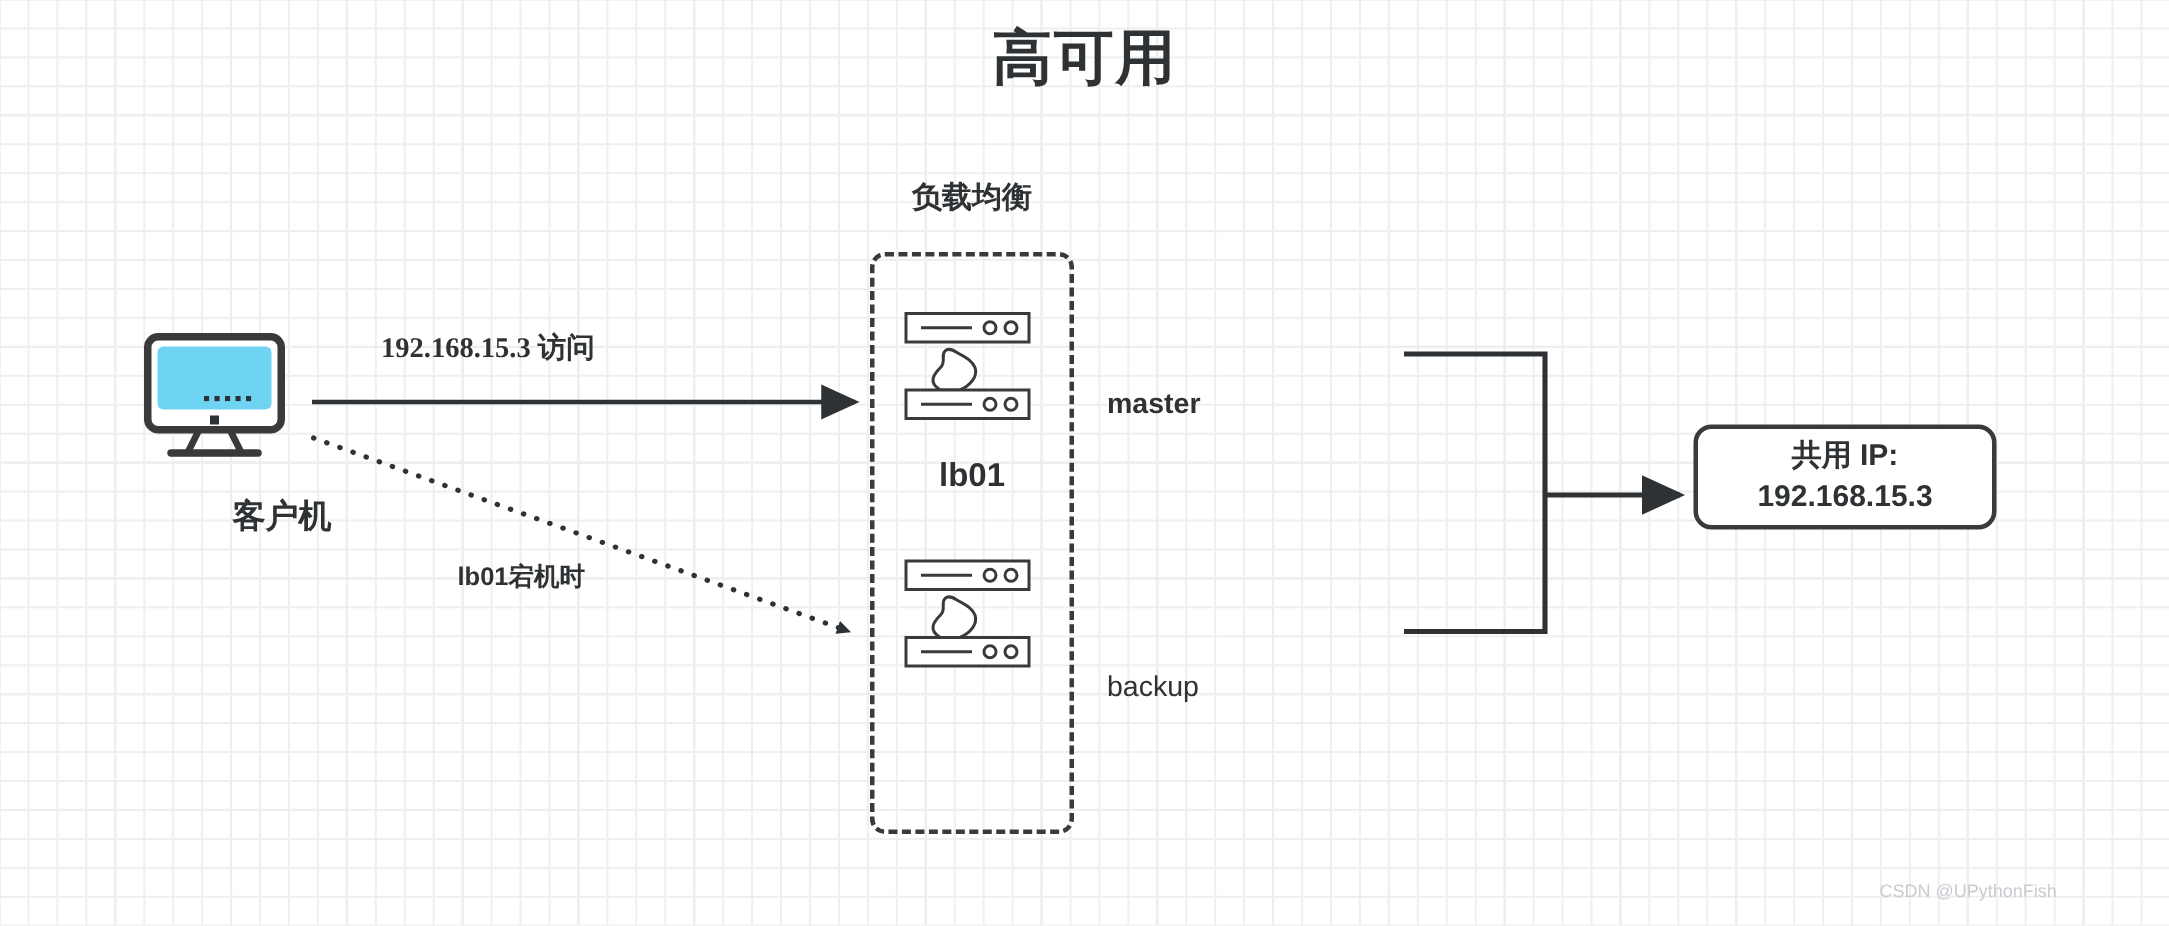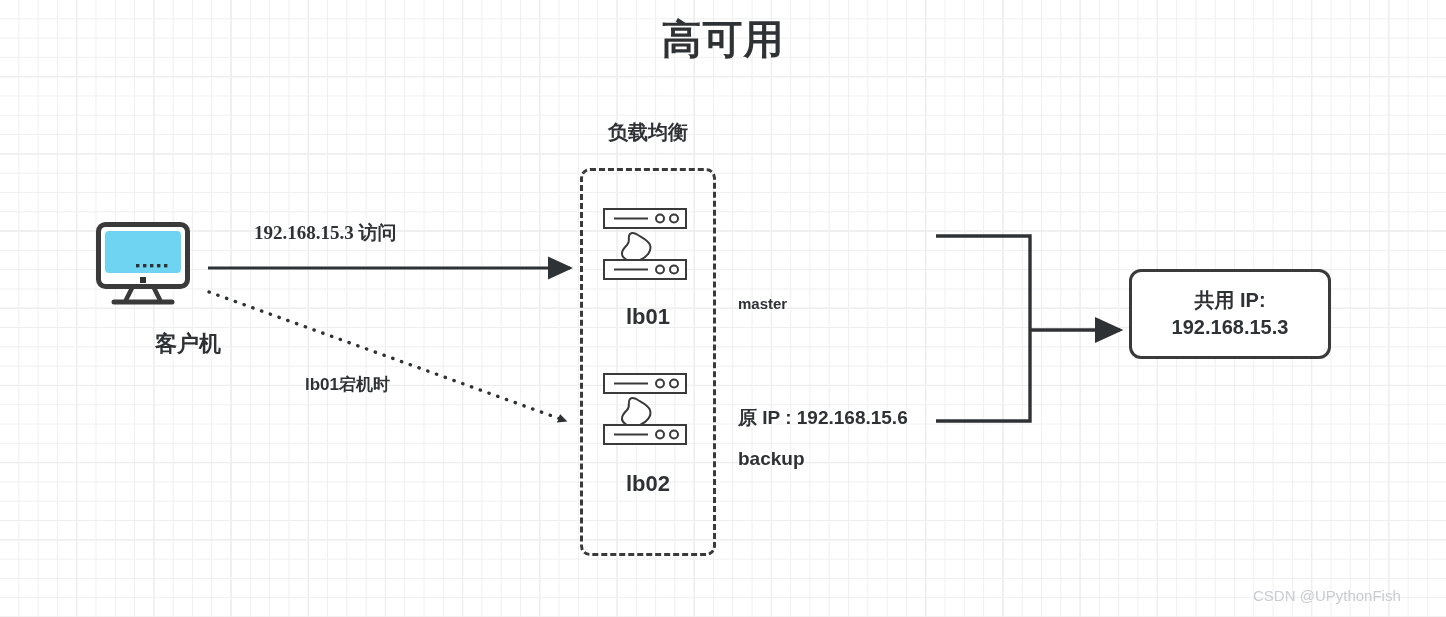--- a/index.html
+++ b/index.html
@@ -120,44 +120,43 @@
   }
   #master-ip {
     left: 738px;
     top: 221px;
     font-size: 19px;
     font-weight: bold;
   }
   #master-role {
     left: 738px;
     top: 258px;
-    font-size: 15px;
-    font-weight: bold;
-    margin-top: 37px;
+    font-size: 19px;
+    font-weight: bold;
   }
   #backup-ip {
     left: 738px;
     top: 406px;
     font-size: 19px;
     font-weight: bold;
   }
   #backup-role {
     left: 738px;
     top: 447px;
     font-size: 19px;
-    font-weight: bold;
+    font-weight: normal;
   }
 
   
   #shared-ip-box {
     position: absolute;
     left: 1129px;
-    top: 269px;
+    top: 283px;
     width: 202px;
-    height: 90px;
+    height: 70px;
     border: 3px solid #3a3a3a;
     border-radius: 12px;
     background: #ffffff;
     box-sizing: border-box;
     display: flex;
     flex-direction: column;
     align-items: center;
     justify-content: center;
   }
   #shared-ip-box .line {
@@ -174,21 +173,21 @@
     top: 0;
     width: 1446px;
     height: 617px;
     pointer-events: none;
   }
 
   
   #watermark {
     left: 1253px;
     top: 587px;
-    font-size: 15px;
+    font-size: 12px;
     color: #c8ccd0;
     font-weight: normal;
   }
 </style>
 </head>
 <body>
 
 <div id="canvas">
 
   <div class="lbl" id="lb-group-title">负载均衡</div>
@@ -236,21 +235,20 @@
       <line x1="12" y1="11.5" x2="46" y2="11.5" stroke="#3a3a3a" stroke-width="2"></line>
       <circle cx="58" cy="11.5" r="4" fill="#ffffff" stroke="#3a3a3a" stroke-width="2"></circle>
       <circle cx="72" cy="11.5" r="4" fill="#ffffff" stroke="#3a3a3a" stroke-width="2"></circle>
       <path d="M 25 53 C 16 48 21 42 25 38 C 29 34 25 30 28 27 C 30 25 33 26 36 28 C 41 31 46 33 48 38 C 50 44 45 50 38 53 Z" fill="#ffffff" stroke="#3a3a3a" stroke-width="2" stroke-linejoin="round"></path>
       <rect x="2" y="53" width="82" height="19" fill="#ffffff" stroke="#3a3a3a" stroke-width="2"></rect>
       <line x1="12" y1="62.5" x2="46" y2="62.5" stroke="#3a3a3a" stroke-width="2"></line>
       <circle cx="58" cy="62.5" r="4" fill="#ffffff" stroke="#3a3a3a" stroke-width="2"></circle>
       <circle cx="72" cy="62.5" r="4" fill="#ffffff" stroke="#3a3a3a" stroke-width="2"></circle>
     </svg>
   </div>
-  <div class="lbl server-name" id="server-2-name">lb02</div>
 
   <svg id="wires" viewBox="0 0 1446 617" xmlns="http://www.w3.org/2000/svg">
     <defs>
       <marker id="arrow-solid" markerWidth="9" markerHeight="9" refX="7.5" refY="4.5" orient="auto" markerUnits="strokeWidth">
         <path d="M 0 0.6 L 8.5 4.5 L 0 8.4 z" fill="#2f3234"></path>
       </marker>
       <marker id="arrow-dot" markerWidth="10" markerHeight="10" refX="8" refY="5" orient="auto" markerUnits="userSpaceOnUse">
         <path d="M 0 0.5 L 9.5 5 L 0 9.5 z" fill="#2f3234"></path>
       </marker>
     </defs>
@@ -263,21 +261,20 @@
 
     <path d="M 936 421 L 1030 421 L 1030 330" fill="none" stroke="#2f3234" stroke-width="3.4"></path>
 
     <line x1="1030" y1="330" x2="1120" y2="330" stroke="#2f3234" stroke-width="3.4" marker-end="url(#arrow-solid)"></line>
   </svg>
 
   <div class="lbl" id="access-label">192.168.15.3 访问</div>
   <div class="lbl" id="failover-label">lb01宕机时</div>
 
   <div class="lbl" id="master-role">master</div>
-  <div class="lbl" id="backup-ip">原 IP : 192.168.15.6</div>
   <div class="lbl" id="backup-role">backup</div>
 
   <div id="shared-ip-box">
     <div class="line">共用 IP:</div>
     <div class="line">192.168.15.3</div>
   </div>
 
   <div class="lbl" id="watermark">CSDN @UPythonFish</div>
 
 </div>

